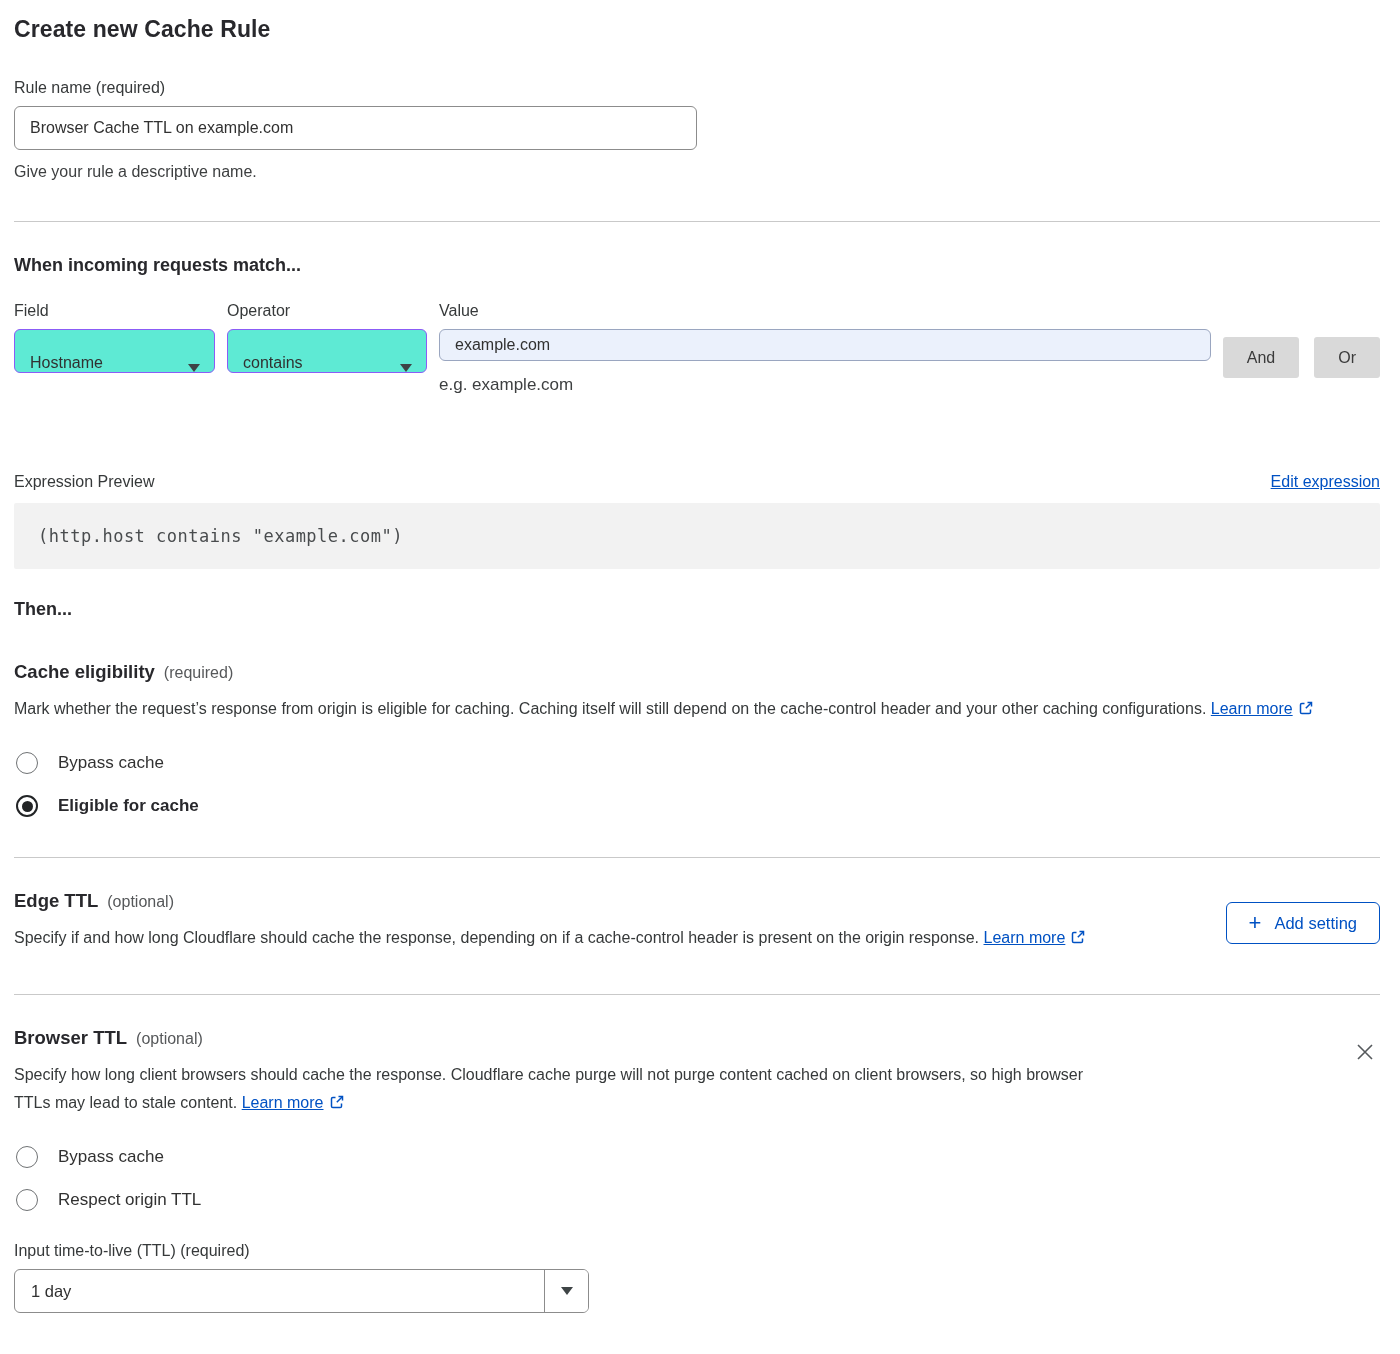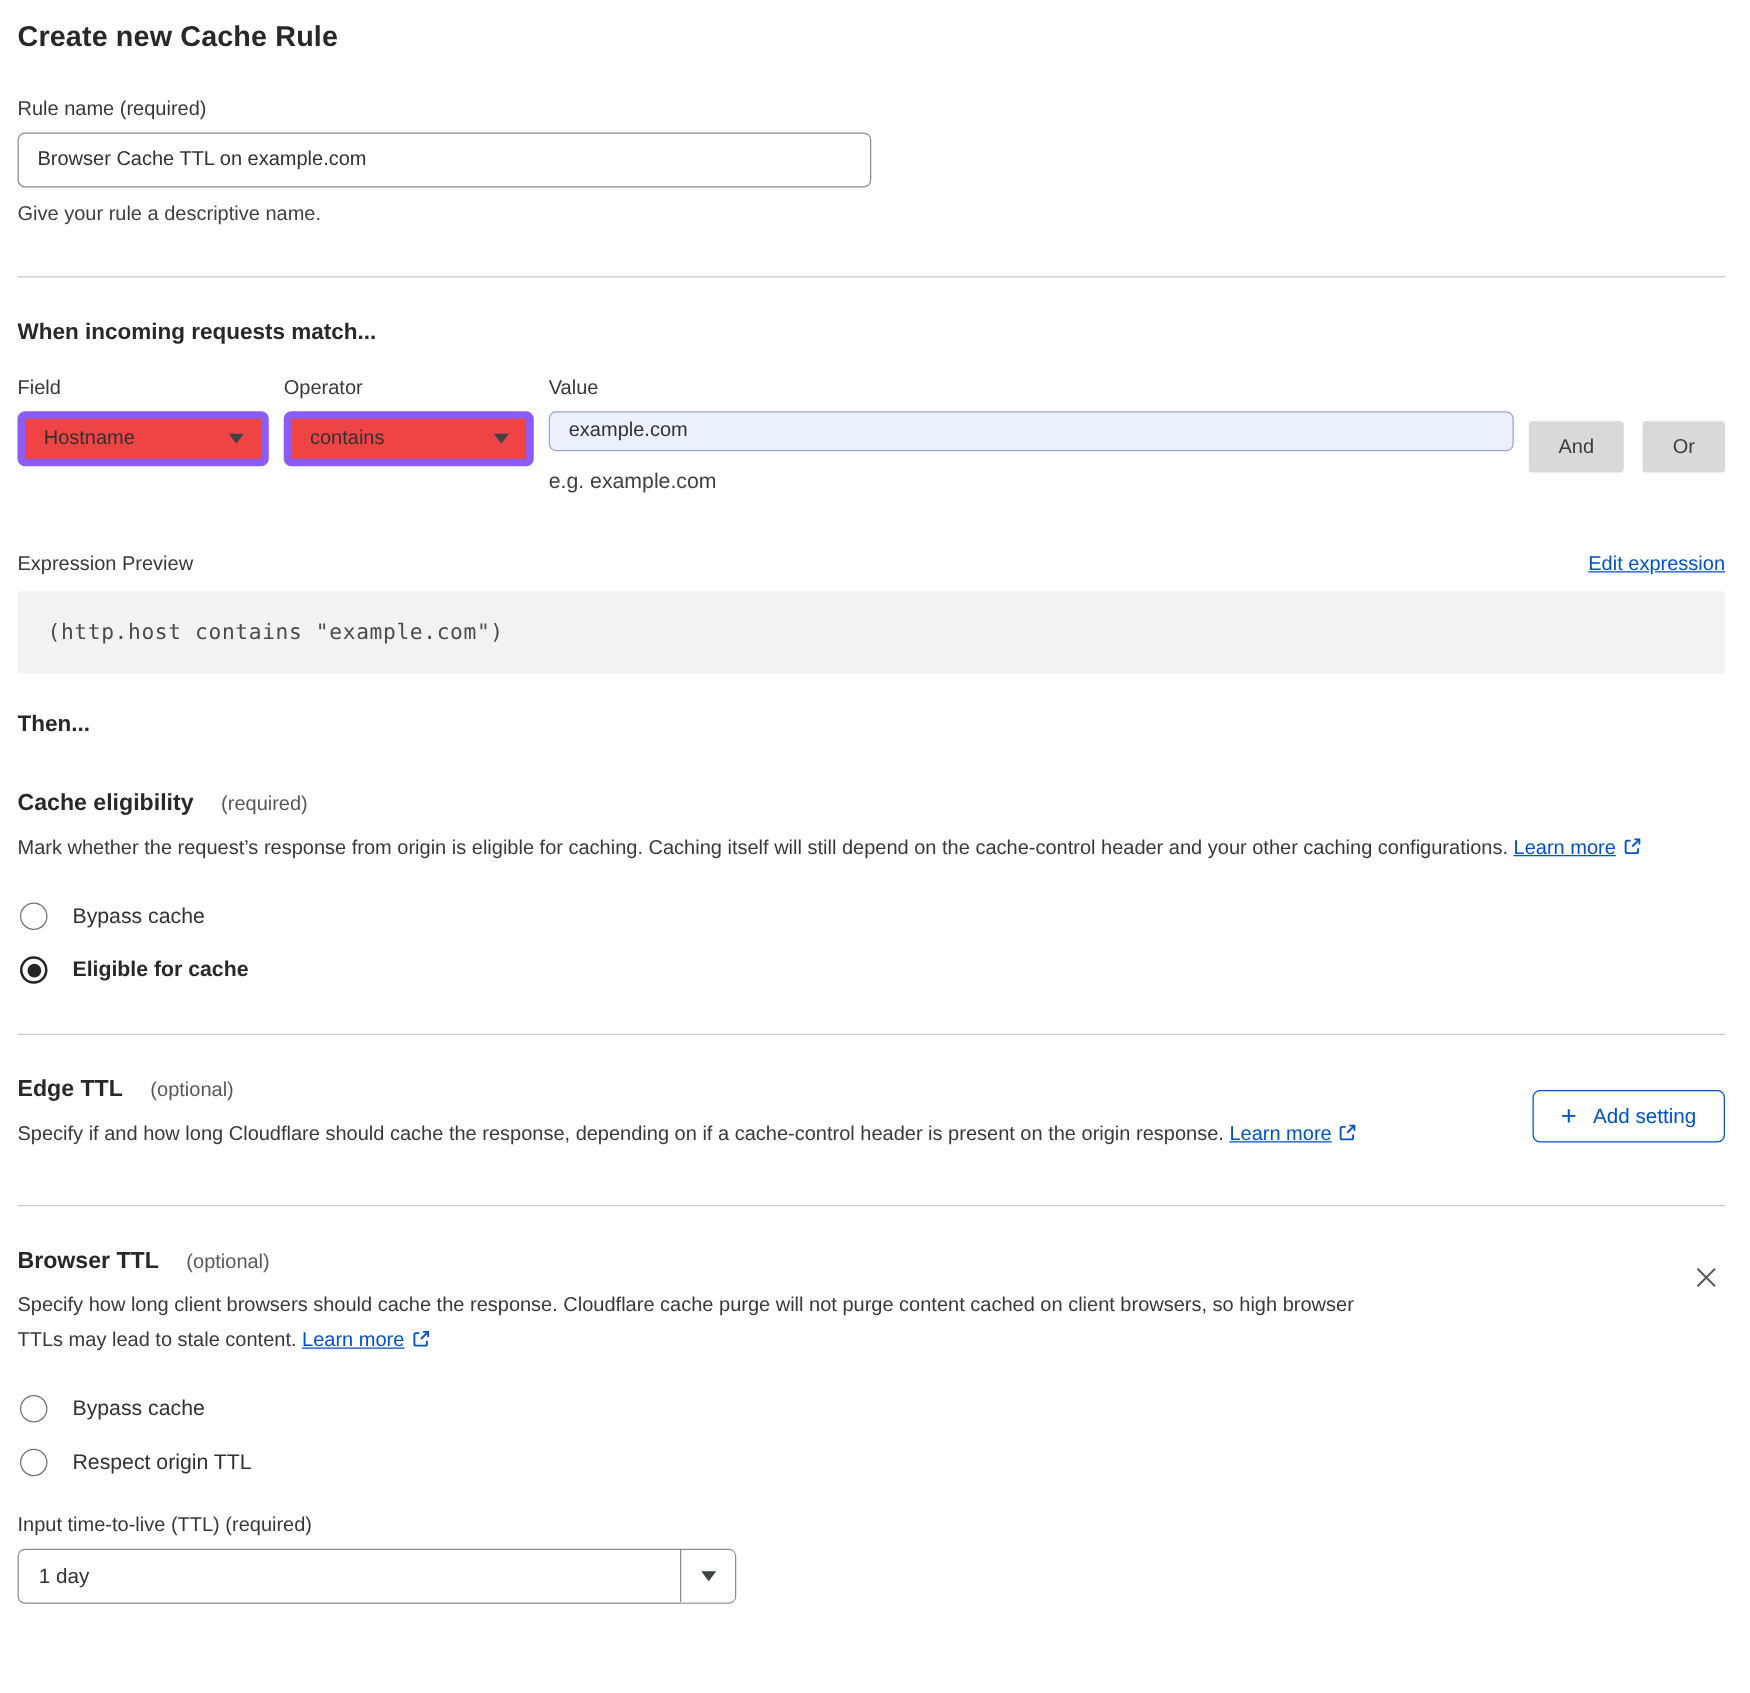--- a/index.html
+++ b/index.html
@@ -54,25 +54,25 @@
   
   .match-heading { margin-top: 33px; }
   .match-row { display: flex; margin-top: 26px; }
   .match-col { display: flex; flex-direction: column; }
   .col-field { width: 201px; margin-right: 12px; }
   .col-operator { width: 200px; margin-right: 12px; }
   .col-value { flex: 1 1 auto; margin-right: 12px; }
 
   .select-box {
     height: 44px;
-    border: 6px solid #8b5cf6;
-    border-radius: 6px;
-    background: #ef4444;
-    display: flex;
-    align-items: center;
+    border: 1px solid #8b5cf6;
+    border-radius: 6px;
+    background: #5eead4;
+    display: flex;
+    align-items: flex-end;
     justify-content: space-between;
     padding: 0 14px 0 15px;
     font-size: 16px;
     color: #313131;
     cursor: pointer;
   }
   .caret-down {
     width: 0; height: 0;
     border-left: 6px solid transparent;
     border-right: 6px solid transparent;
@@ -103,35 +103,35 @@
     color: #3b3b3b;
     font-family: "Liberation Sans", sans-serif;
     padding: 0 24px;
     cursor: pointer;
   }
   .gray-btn + .gray-btn { margin-left: 15px; }
 
   
   .expr-header { display: flex; justify-content: space-between; align-items: flex-end; margin-top: 48px; }
   .expr-label { font-size: 16px; color: #36393a; }
-  a.blue-link { color: #0051c3; text-decoration: underline; font-size: 16px; cursor: pointer; }
+  a.blue-link { color: #0051c3; text-decoration: underline; font-size: 16px; cursor: pointer; margin-top: 30px; }
   .expr-code {
     margin-top: 12px;
     background: #f2f2f2;
     border-radius: 2px;
     padding: 23px 24px;
     font-family: "DejaVu Sans Mono", "Liberation Mono", monospace;
     font-size: 17px;
     color: #494c4e;
     letter-spacing: 0.5px;
   }
 
   .then-heading { margin-top: 30px; }
 
-  .setting-title-row { display: flex; align-items: baseline; margin-top: 0; gap: 13px; }
+  .setting-title-row { display: flex; align-items: baseline; margin-top: 0; }
   .setting-title { font-size: 18.5px; font-weight: 700; color: #28282c; }
   .setting-tag { font-size: 16px; color: #56585a; margin-left: 9px; }
 
   .setting-desc {
     font-size: 16px;
     color: #36393a;
     line-height: 28px;
     margin-top: 12px;
   }
   .desc-narrow { max-width: 1095px; }

